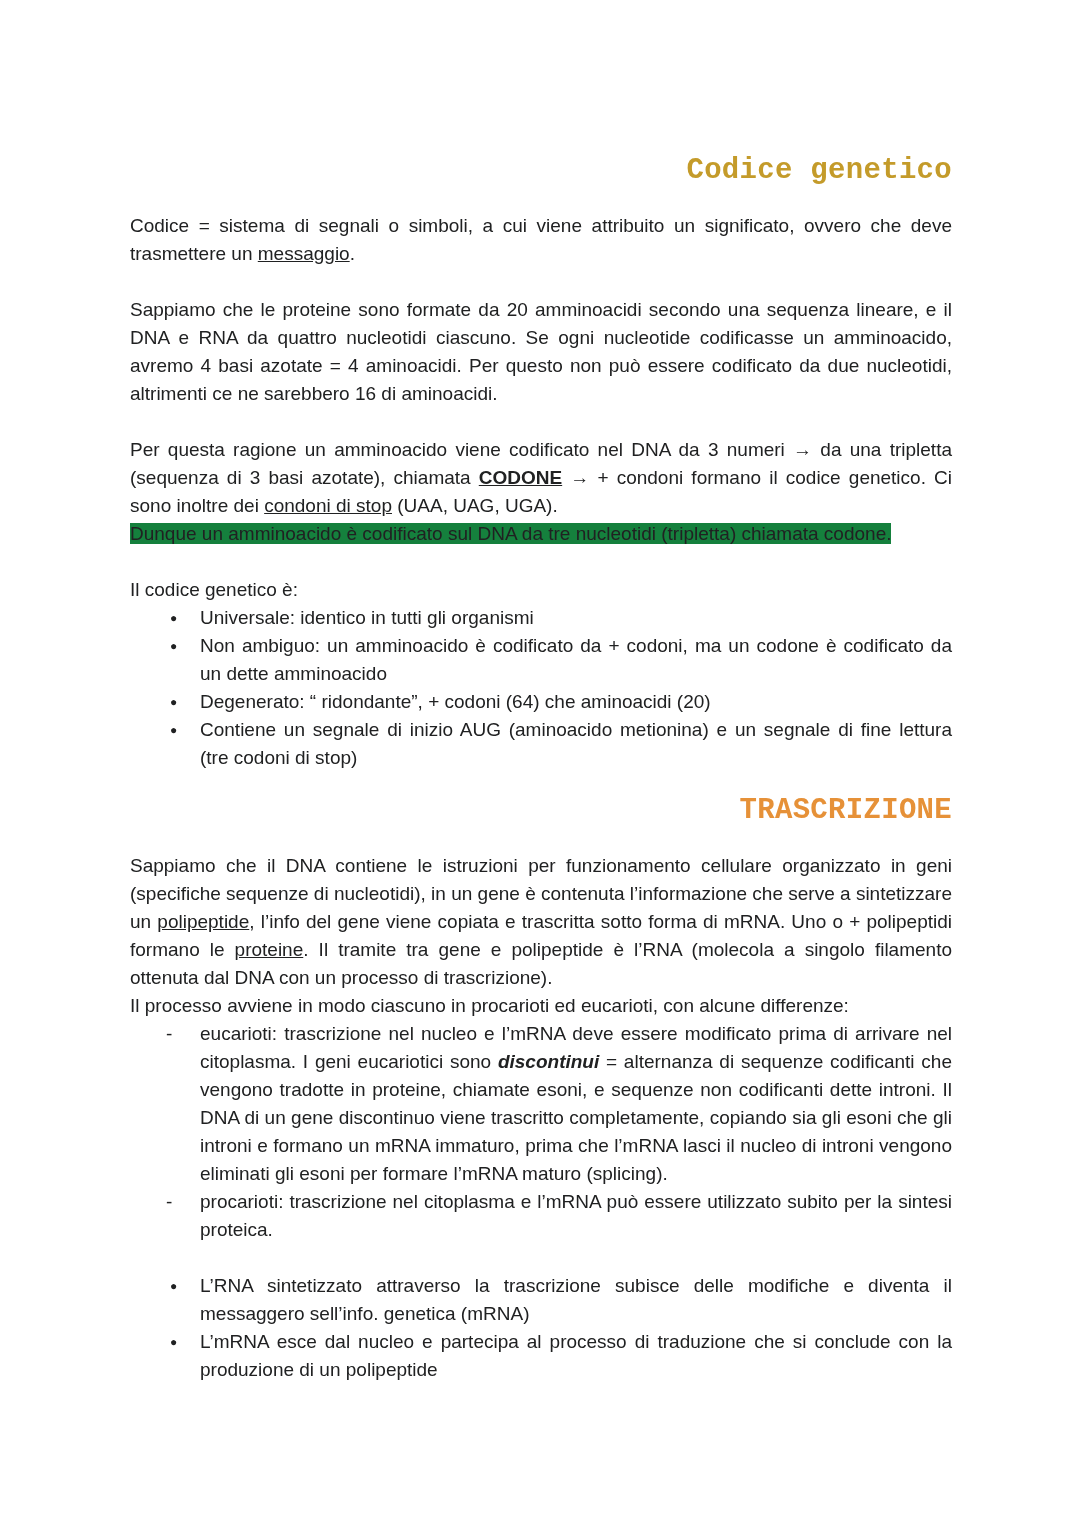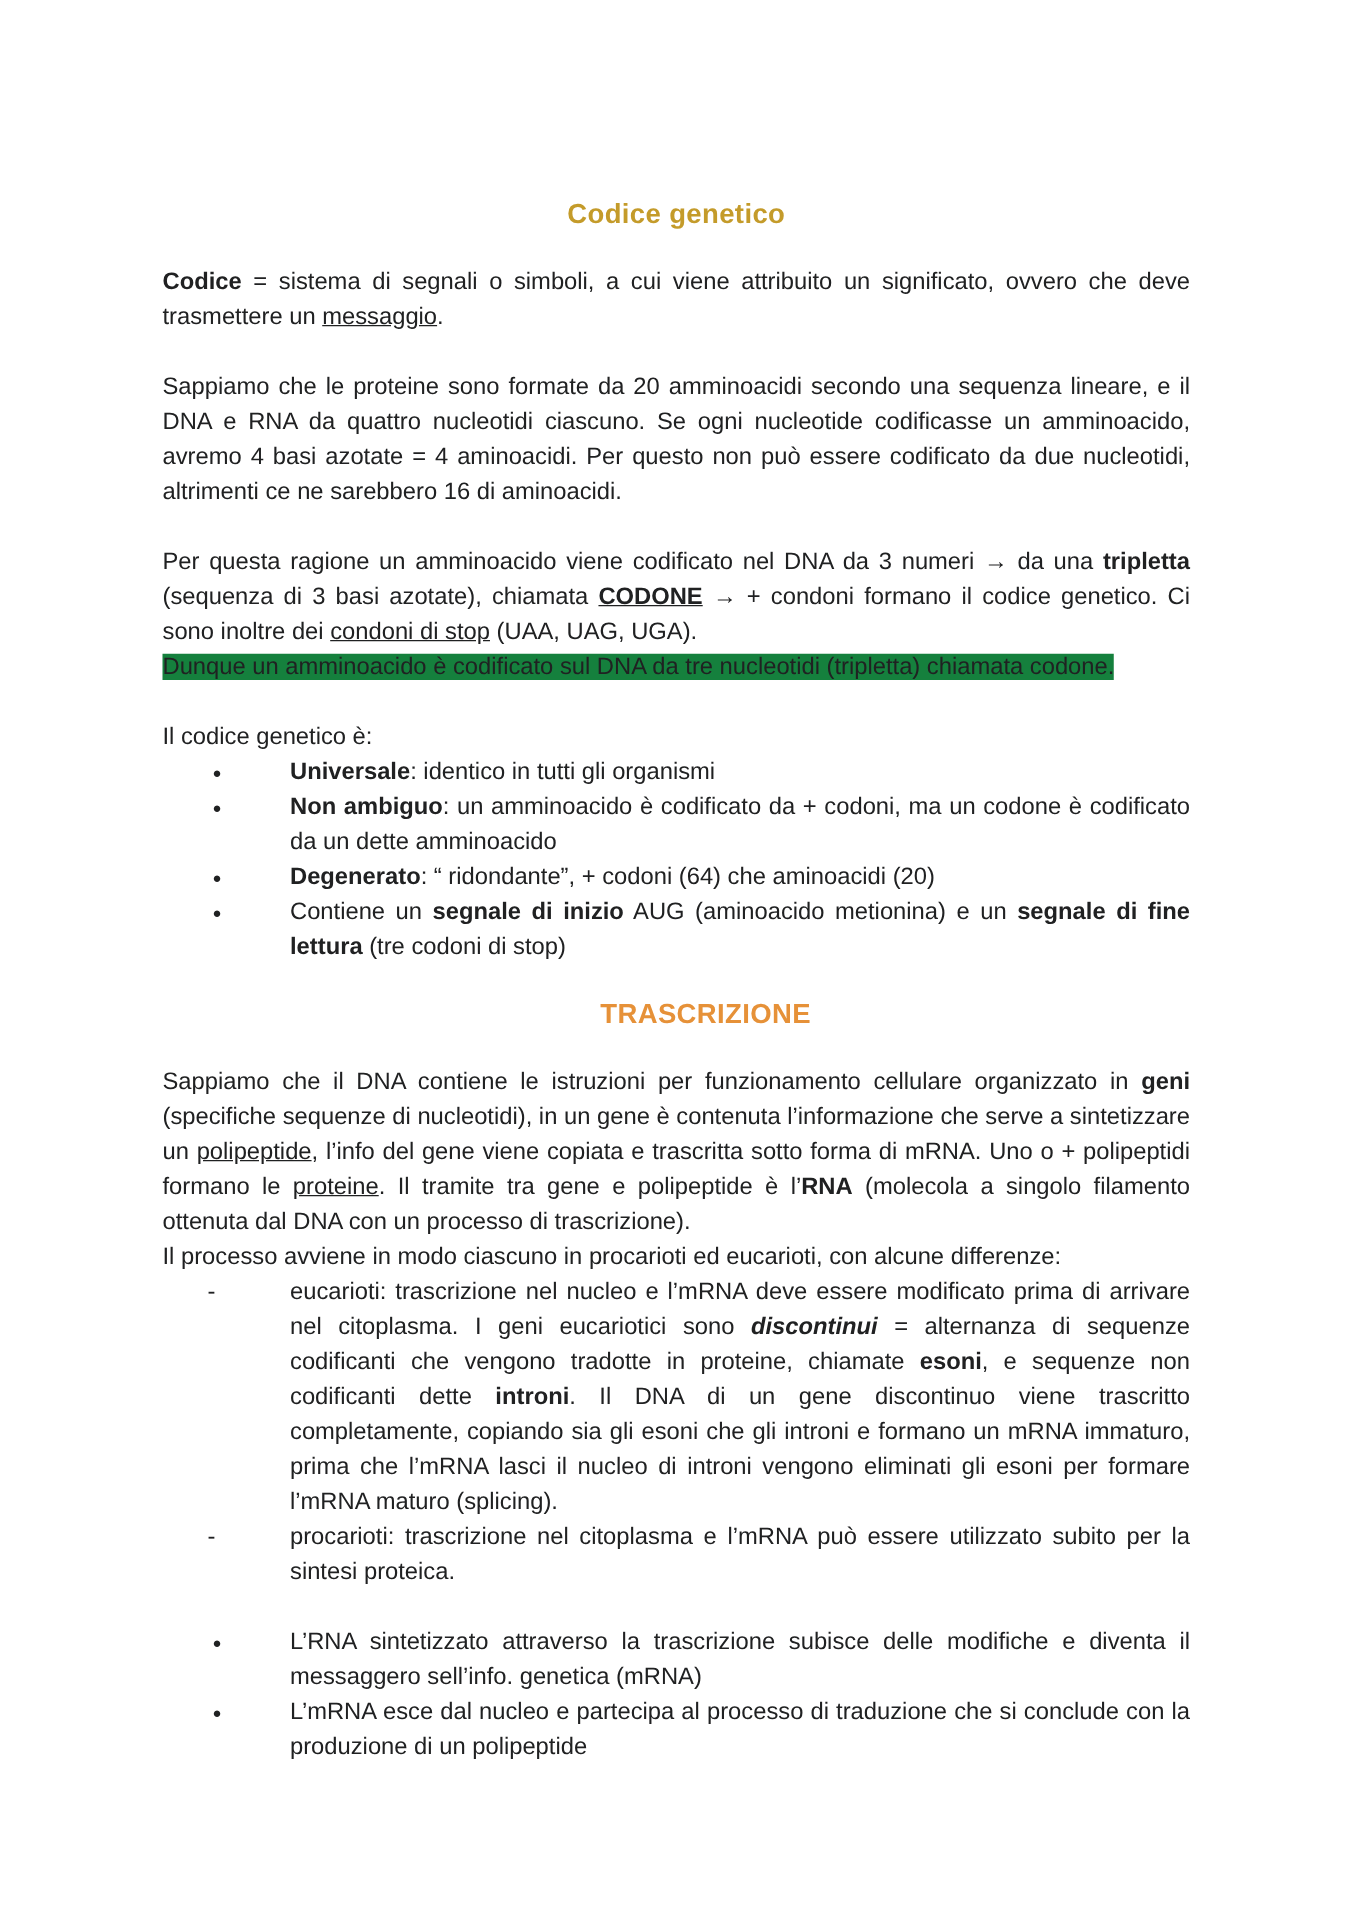--- a/index.html
+++ b/index.html
@@ -6,43 +6,43 @@
   body{
     width:1080px;height:1525px;background:#ffffff;position:relative;
     font-family:"Liberation Sans","DejaVu Sans",sans-serif;
     color:#202122;
   }
   .doc{
     position:absolute;left:130px;top:160px;width:822px;
     font-size:19px;line-height:28px;text-align:justify;
   }
   .h1{
-    font-size:22px;line-height:22px;font-weight:700;letter-spacing:.3px;
-    margin:0 0 30px 0;text-align:center;
+    font-size:29px;line-height:22px;font-weight:700;letter-spacing:.3px;
+    margin:0 0 30px 0;text-align:right;font-family:Liberation Mono, monospace;
   }
   .h1.gold{color:#c49b2a;}
   .h1.orange{color:#e69138;margin-top:0;margin-left:47px;}
   .para{margin:0 0 28px 0;}
   .para.tight{margin-bottom:0;}
-  .b{font-weight:700;}
+  .b{font-weight:400;}
   .u{text-decoration:underline;}
   .bu{font-weight:700;text-decoration:underline;}
   .bi{font-weight:700;font-style:italic;}
   .hl{background:#15803d;}
   .hl-line{margin:0 0 28px 0;}
   .list{margin:0 0 28px 0;}
   .list.tight{margin-bottom:0;}
   .li{display:flex;align-items:flex-start;}
   .li .marker{
     flex:none;width:70px;box-sizing:border-box;padding-left:40px;
     text-align:left;
   }
   .li .marker.bullet{font-size:12px;line-height:28px;}
   .li .marker.dash{padding-left:36px;}
-  .li .li-text{flex:1;text-align:justify;margin-left:32px;}
+  .li .li-text{flex:1;text-align:justify;}
 </style>
 </head>
 <body>
 
 <div class="doc">
 
   <div class="h1 gold">Codice genetico</div>
 
   <div class="para"><span class="b">Codice</span><span> = sistema di segnali o simboli, a cui viene attribuito un significato, ovvero che deve trasmettere un </span><span class="u">messaggio</span><span>.</span></div>
 

